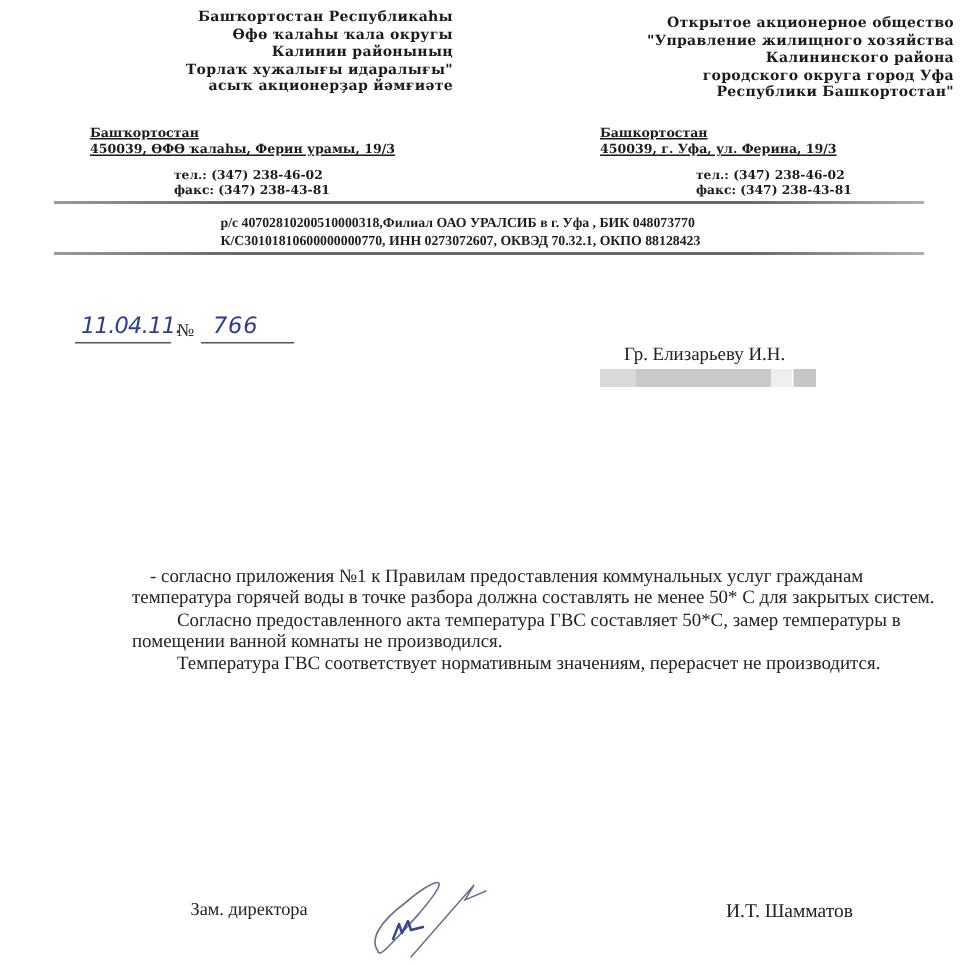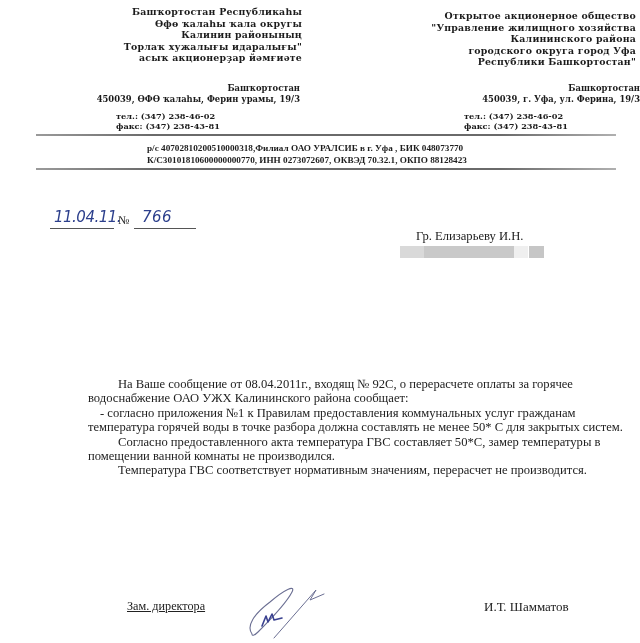--- a/index.html
+++ b/index.html
@@ -24,26 +24,27 @@
       font-size: 9.4px;
       line-height: 11.6px;
       color: #1b1b1b;
       letter-spacing: 0.2px;
     }
     .lh-left { left: 62px; width: 240px; top: 6px; }
     .lh-right { left: 396px; width: 240px; top: 10px; }
 
     .addr-block {
       position: absolute;
-      text-align: right;
+      text-align: left;
       font-family: "DejaVu Serif", serif;
       font-weight: bold;
       font-size: 8.4px;
       line-height: 11px;
       color: #1b1b1b;
+      text-decoration: underline;
     }
     .addr-left { left: 60px; width: 240px; top: 83px; }
     .addr-right { left: 400px; width: 240px; top: 83px; }
 
     .contact-block {
       position: absolute;
       font-family: "DejaVu Serif", serif;
       font-weight: bold;
       font-size: 8.2px;
       line-height: 10.4px;
@@ -146,21 +147,20 @@
     .indent-dash { text-indent: 12px; }
 
     
     .sig-role {
       position: absolute;
       left: 127px;
       top: 599px;
       font-family: "Liberation Serif", serif;
       font-size: 12.2px;
       color: #222;
-      text-decoration: underline;
     }
     .sig-name {
       position: absolute;
       left: 484px;
       top: 599px;
       font-family: "Liberation Serif", serif;
       font-size: 13px;
       color: #222;
     }
     .signature {
@@ -226,21 +226,20 @@
   <div class="uline uline-num"></div>
 </div>
 
 <div class="recipient">Гр. Елизарьеву  И.Н.</div>
 <div class="redact redact-a"></div>
 <div class="redact redact-b"></div>
 <div class="redact redact-c"></div>
 <div class="redact redact-d"></div>
 
 <div class="body-text">
-  <p class="indent">На Ваше сообщение от 08.04.2011г., входящ  № 92С, о перерасчете оплаты за горячее водоснабжение  ОАО УЖХ Калининского района сообщает:</p>
   <p class="indent-dash">- согласно приложения №1 к Правилам предоставления коммунальных услуг гражданам температура горячей воды в точке разбора должна составлять не менее 50* С для закрытых систем.</p>
   <p class="indent">Согласно предоставленного акта температура ГВС составляет 50*С, замер температуры в помещении ванной комнаты не производился.</p>
   <p class="indent">Температура ГВС соответствует нормативным значениям, перерасчет не производится.</p>
 </div>
 
 <div class="sig-role">Зам. директора</div>
 <div class="signature">
   <svg width="100" height="64" viewBox="0 0 100 64">
     <path d="M8 56 C 2 48, 10 36, 26 24 C 40 12, 52 6, 48 14 C 44 22, 28 40, 14 54 C 10 58, 8 58, 8 56 Z" fill="none" stroke="#6b6f93" stroke-width="1.1"></path>
     <path d="M18 48 L 22 38 L 24 44 L 28 36 L 30 42 L 38 40" fill="none" stroke="#3a4190" stroke-width="1.6" stroke-linecap="round" stroke-linejoin="round"></path>

